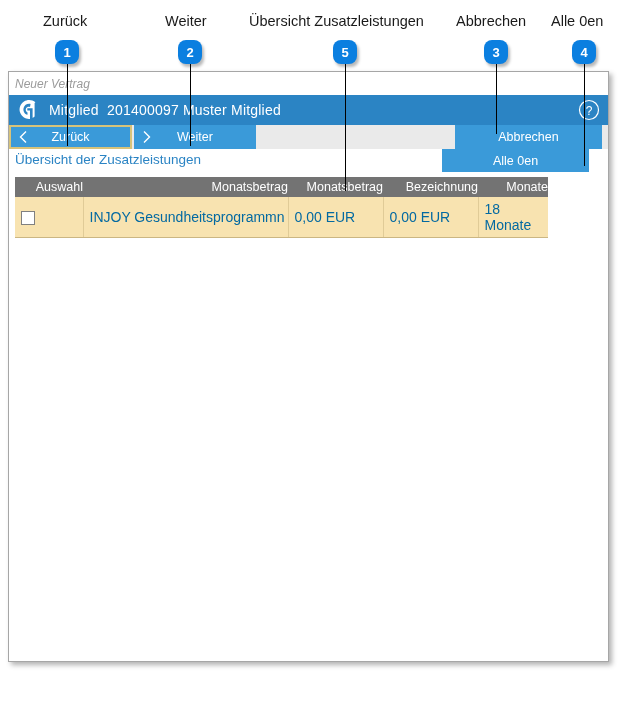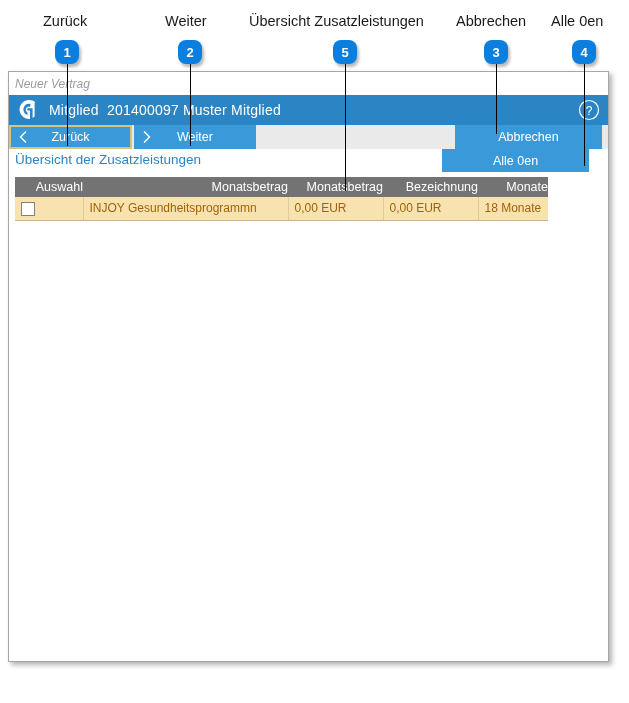--- a/index.html
+++ b/index.html
@@ -176,22 +176,22 @@
     color: #ffffff;
     font-size: 12.5px;
     font-weight: normal;
     text-align: right;
     padding: 3px 0 3px 6px;
     height: 19px;
     box-sizing: border-box;
   }
   .grid td {
     background: #f8e3b0;
-    color: #a16207;
-    font-size: 12px;
+    color: #0369a1;
+    font-size: 14px;
     padding: 4px 0 4px 6px;
     height: 22px;
     box-sizing: border-box;
     border-right: 1px solid #e0cb97;
     border-bottom: 1px solid #cbb683;
   }
   .grid td:last-child { border-right: none; }
   .col-auswahl  { width: 68px; }
   .col-bez      { width: 205px; }
   .col-monat    { width: 95px; }

